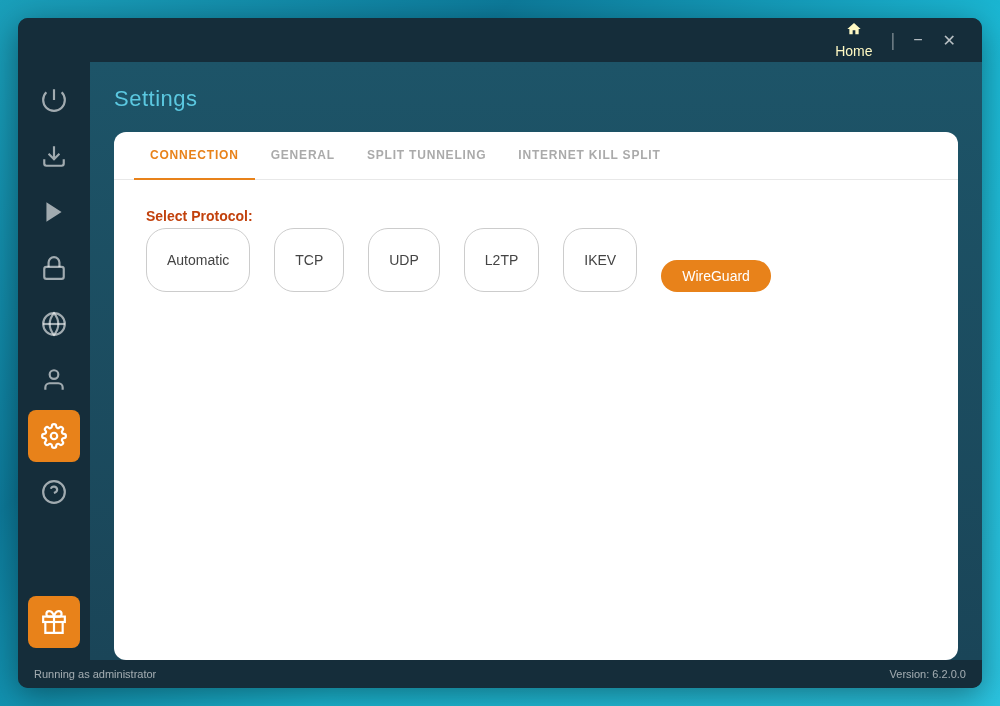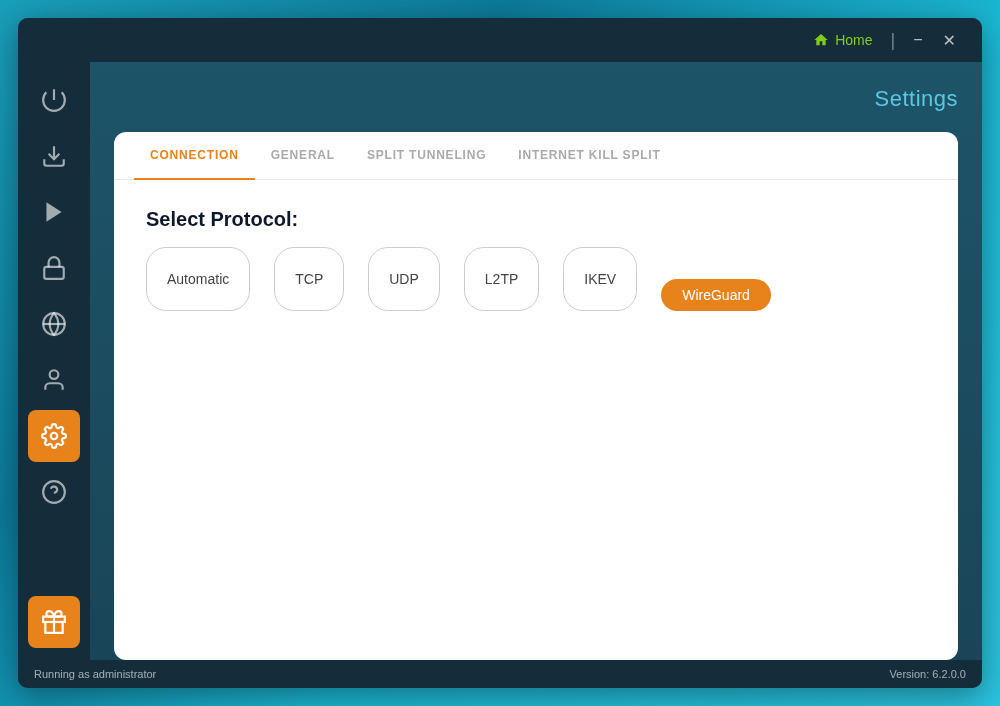--- a/index.html
+++ b/index.html
@@ -33,25 +33,26 @@
       justify-content: flex-end;
       background: #152d3a;
       padding: 0 16px;
       height: 44px;
       flex-shrink: 0;
     }
     .title-bar-home {
       display: flex;
       align-items: center;
       gap: 6px;
-      color: #84cc16;
+      color: #fef9c3;
       font-size: 14px;
       cursor: pointer;
       padding: 4px 10px;
       border-radius: 4px;
+      flex-direction: column;
     }
     .title-bar-sep {
       color: rgba(255,255,255,0.4);
       margin: 0 8px;
       font-size: 18px;
     }
     .title-bar-btn {
       background: none;
       border: none;
       color: rgba(255,255,255,0.7);
@@ -101,21 +102,21 @@
     .content-area {
       flex: 1;
       display: flex;
       flex-direction: column;
       padding: 24px 24px 0 24px;
       background: linear-gradient(180deg, #1d5468 0%, #1a4558 100%);
       overflow: hidden;
     }
 
     .page-title {
-      text-align: right;
+      text-align: left;
       color: #5bc8e0;
       font-size: 22px;
       font-weight: 400;
       margin-bottom: 20px;
       letter-spacing: 0.5px;
     }
 
     
     .settings-card {
       background: #fff;
@@ -152,24 +153,24 @@
       border-bottom-color: #e8821a;
     }
 
     
     .card-body {
       padding: 28px 32px;
       flex: 1;
     }
 
     .section-label {
-      font-size: 20px;
+      font-size: 14px;
       font-weight: 600;
-      color: #0f172a;
-      margin-bottom: 16px;
+      color: #c2410c;
+      margin-bottom: 4px;
     }
 
     
     .protocol-row {
       display: flex;
       flex-wrap: wrap;
       gap: 24px;
       margin-bottom: 24px;
     }
     .protocol-btn {

